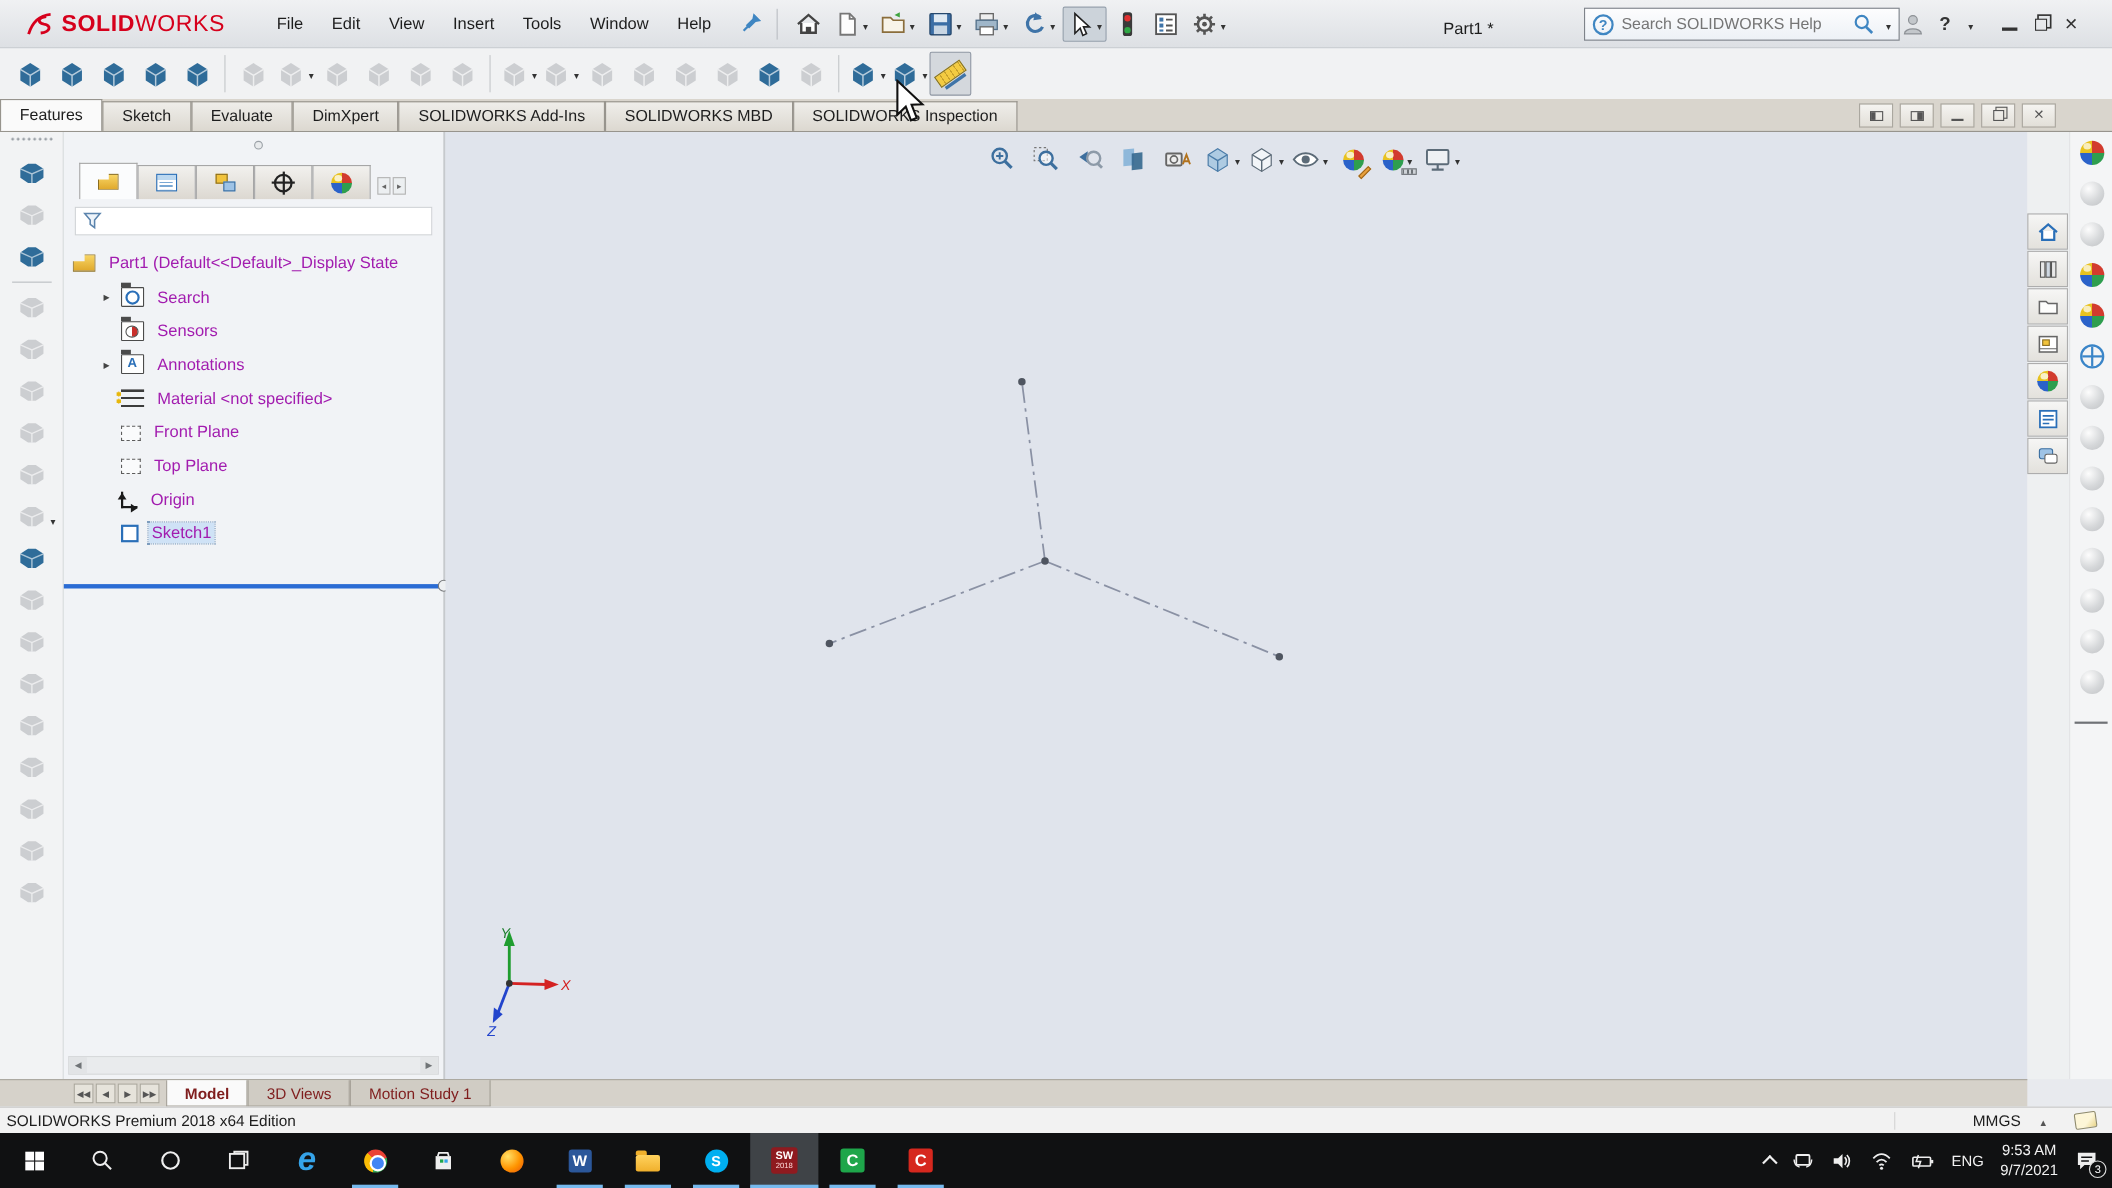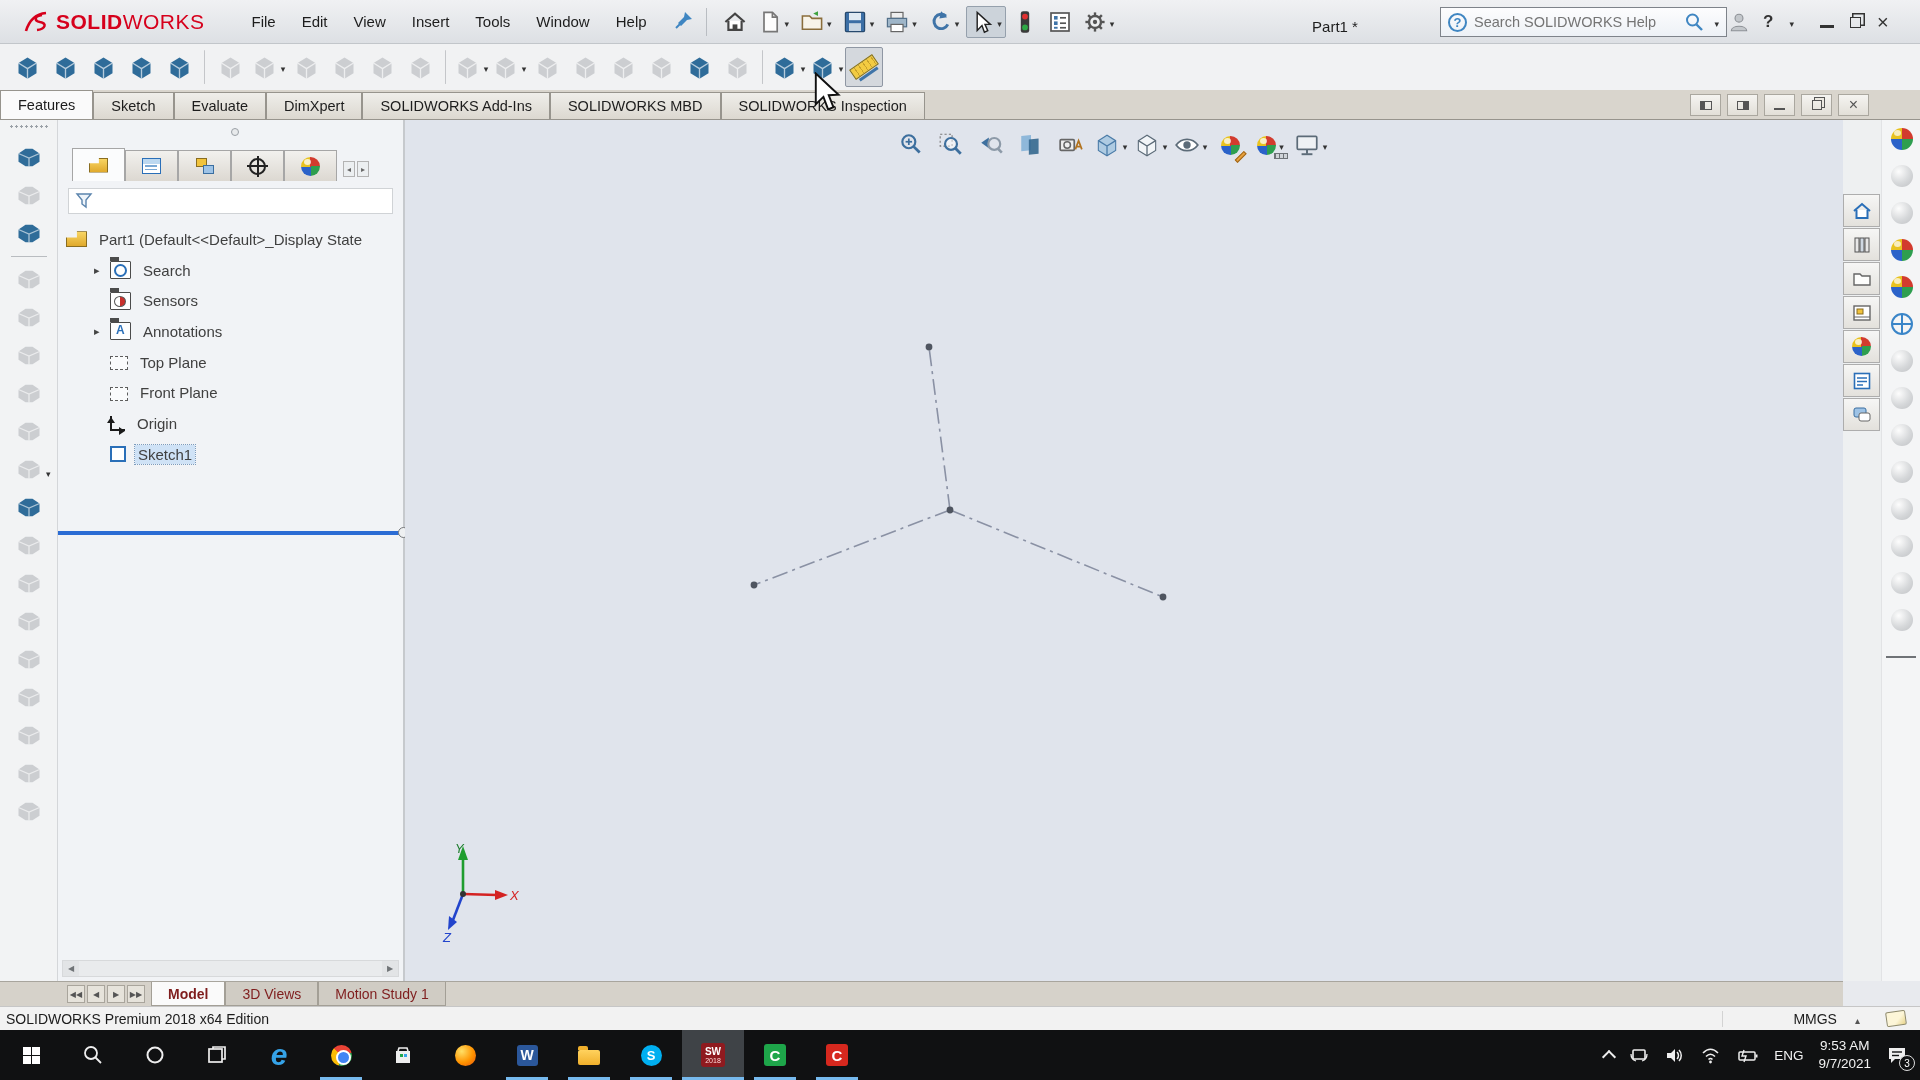--- a/index.html
+++ b/index.html
@@ -103,21 +103,21 @@
     display:flex;align-items:center;justify-content:center}
   .filter-row{position:absolute;left:10px;top:68px;width:325px;height:26px;display:flex;align-items:center;gap:6px;
     background:#fff;border:1px solid #d0d3d6;padding:0 6px}
   .tree{position:absolute;left:0;top:104px;width:345px}
   .tree-row{height:30.7px;display:flex;align-items:center;padding-left:36px;white-space:nowrap;overflow:hidden}
   .tree-row.root{padding-left:8px}
   .expander{width:16px;flex:none;visibility:hidden;font-size:11px;color:#444}
   .expander::before{content:"▸"}
   .tree-row.expandable .expander{visibility:visible}
   .ti{width:21px;height:18px;flex:none;margin-right:9px;position:relative}
-  .tree-label{font-size:15px;color:#404040;padding:1px 3px}
+  .tree-label{font-size:15px;color:#a21caf;padding:1px 3px}
   .tree-row.selected .tree-label{background:#cfe2f6;outline:1px dotted #7d9cbd}
   .ti-part .ti{background:linear-gradient(#f8d564,#e0a92c);border:1px solid #8a6d20;height:16px;
     clip-path:polygon(0 38%,52% 38%,52% 0,100% 0,100% 100%,0 100%)}
   .ti-hist .ti,.ti-sens .ti,.ti-anno .ti{background:#fefefe;border:1.6px solid #4b4b4b;border-radius:1px}
   .ti-hist .ti::before,.ti-sens .ti::before,.ti-anno .ti::before{content:"";position:absolute;left:-1px;top:-5px;width:9px;height:4px;background:#4b4b4b}
   .ti-hist .ti::after{content:"";position:absolute;left:3px;top:2px;width:9px;height:9px;border:2px solid #2a6fb8;border-radius:50%}
   .ti-sens .ti::after{content:"";position:absolute;left:3px;top:3px;width:10px;height:9px;border-radius:50%;
     background:conic-gradient(#c9302c 0 50%,#fff 50%);border:1px solid #555}
   .ti-anno .ti::after{content:"A";position:absolute;left:5px;top:0px;font-size:12px;font-weight:700;color:#2a6fb8}
   .ti-mat .ti{border:none;background:repeating-linear-gradient(#3c3c3c 0 2px,transparent 2px 7px);height:16px}
@@ -785,31 +785,36 @@
           <span class="ti"></span>
           <span class="tree-label">Sensors</span>
         </div>
 
         <div class="tree-row expandable ti-anno">
           <span class="expander"></span>
           <span class="ti"></span>
           <span class="tree-label">Annotations</span>
         </div>
 
+        <div class="tree-row ti-mat">
+          <span class="expander"></span>
+          <span class="ti"></span>
+          <span class="tree-label">Material &lt;not specified&gt;</span>
+        </div>
+
+        <div class="tree-row ti-plane">
+          <span class="expander"></span>
+          <span class="ti"></span>
+          <span class="tree-label">Front Plane</span>
+        </div>
 
         <div class="tree-row ti-plane">
           <span class="expander"></span>
           <span class="ti"></span>
           <span class="tree-label">Top Plane</span>
-        </div>
-
-        <div class="tree-row ti-plane">
-          <span class="expander"></span>
-          <span class="ti"></span>
-          <span class="tree-label">Front Plane</span>
         </div>
 
 
         <div class="tree-row ti-origin">
           <span class="expander"></span>
           <span class="ti"></span>
           <span class="tree-label">Origin</span>
         </div>
 
         <div class="tree-row ti-sketch selected">

